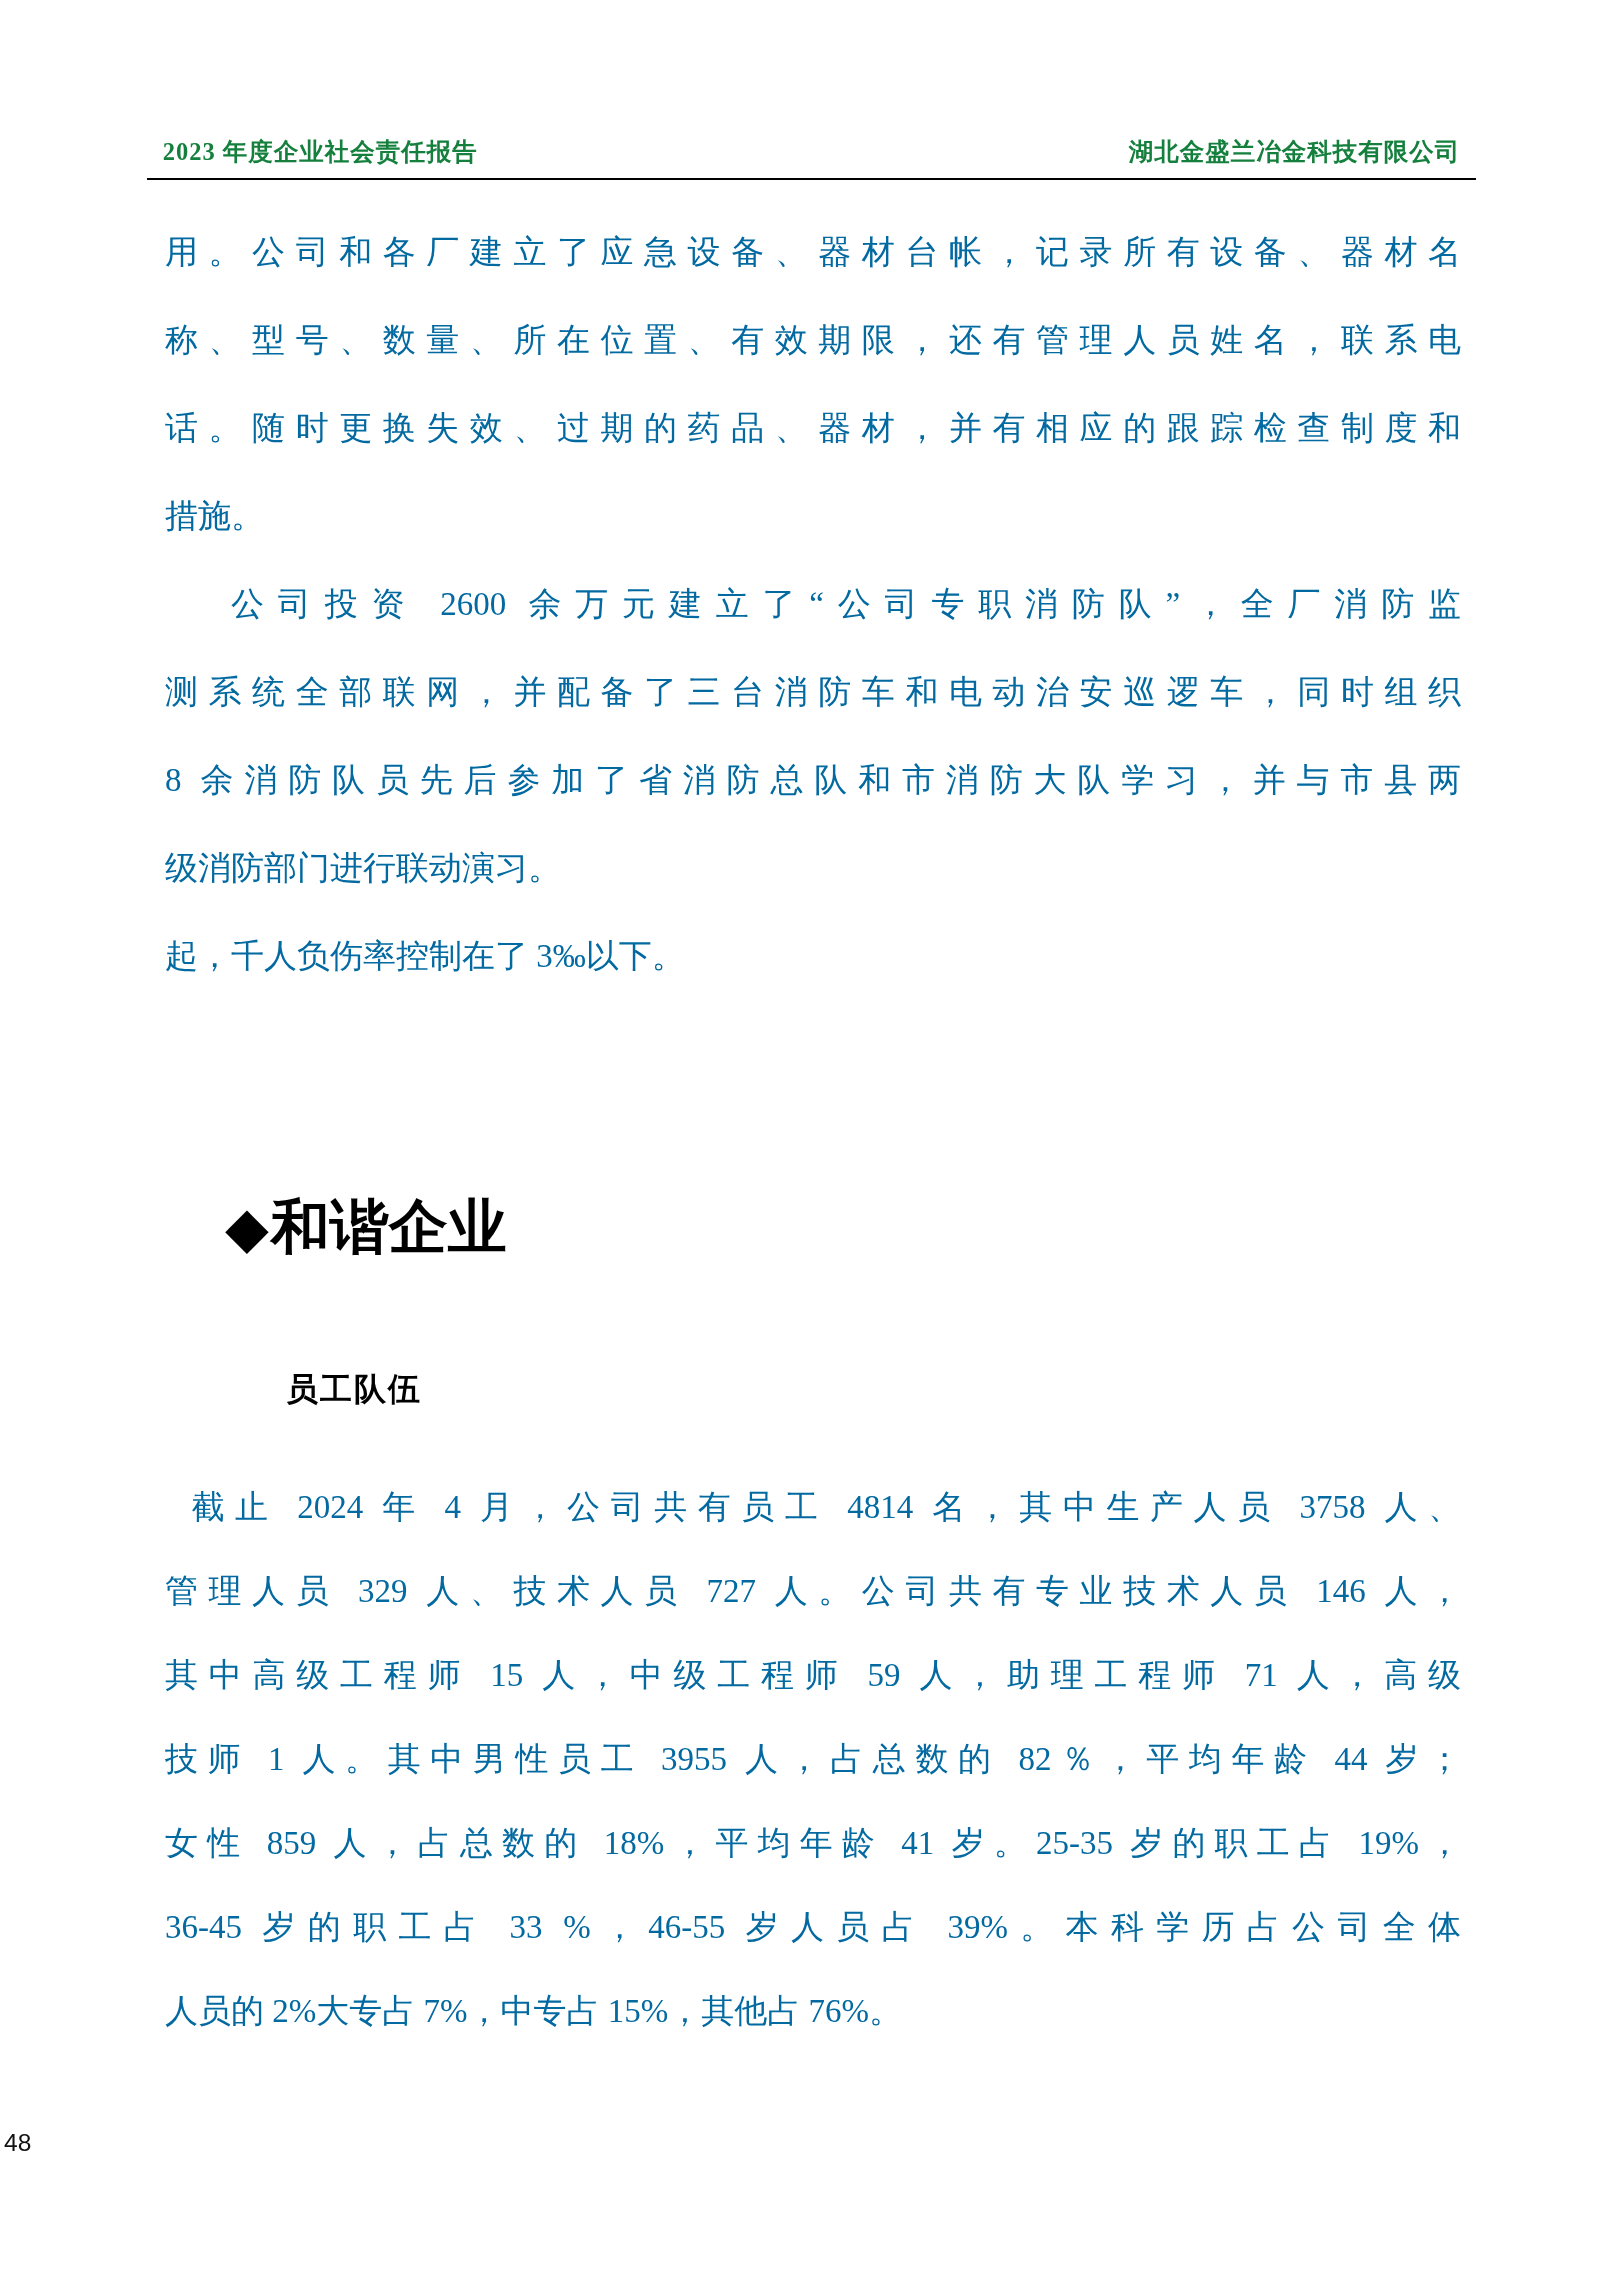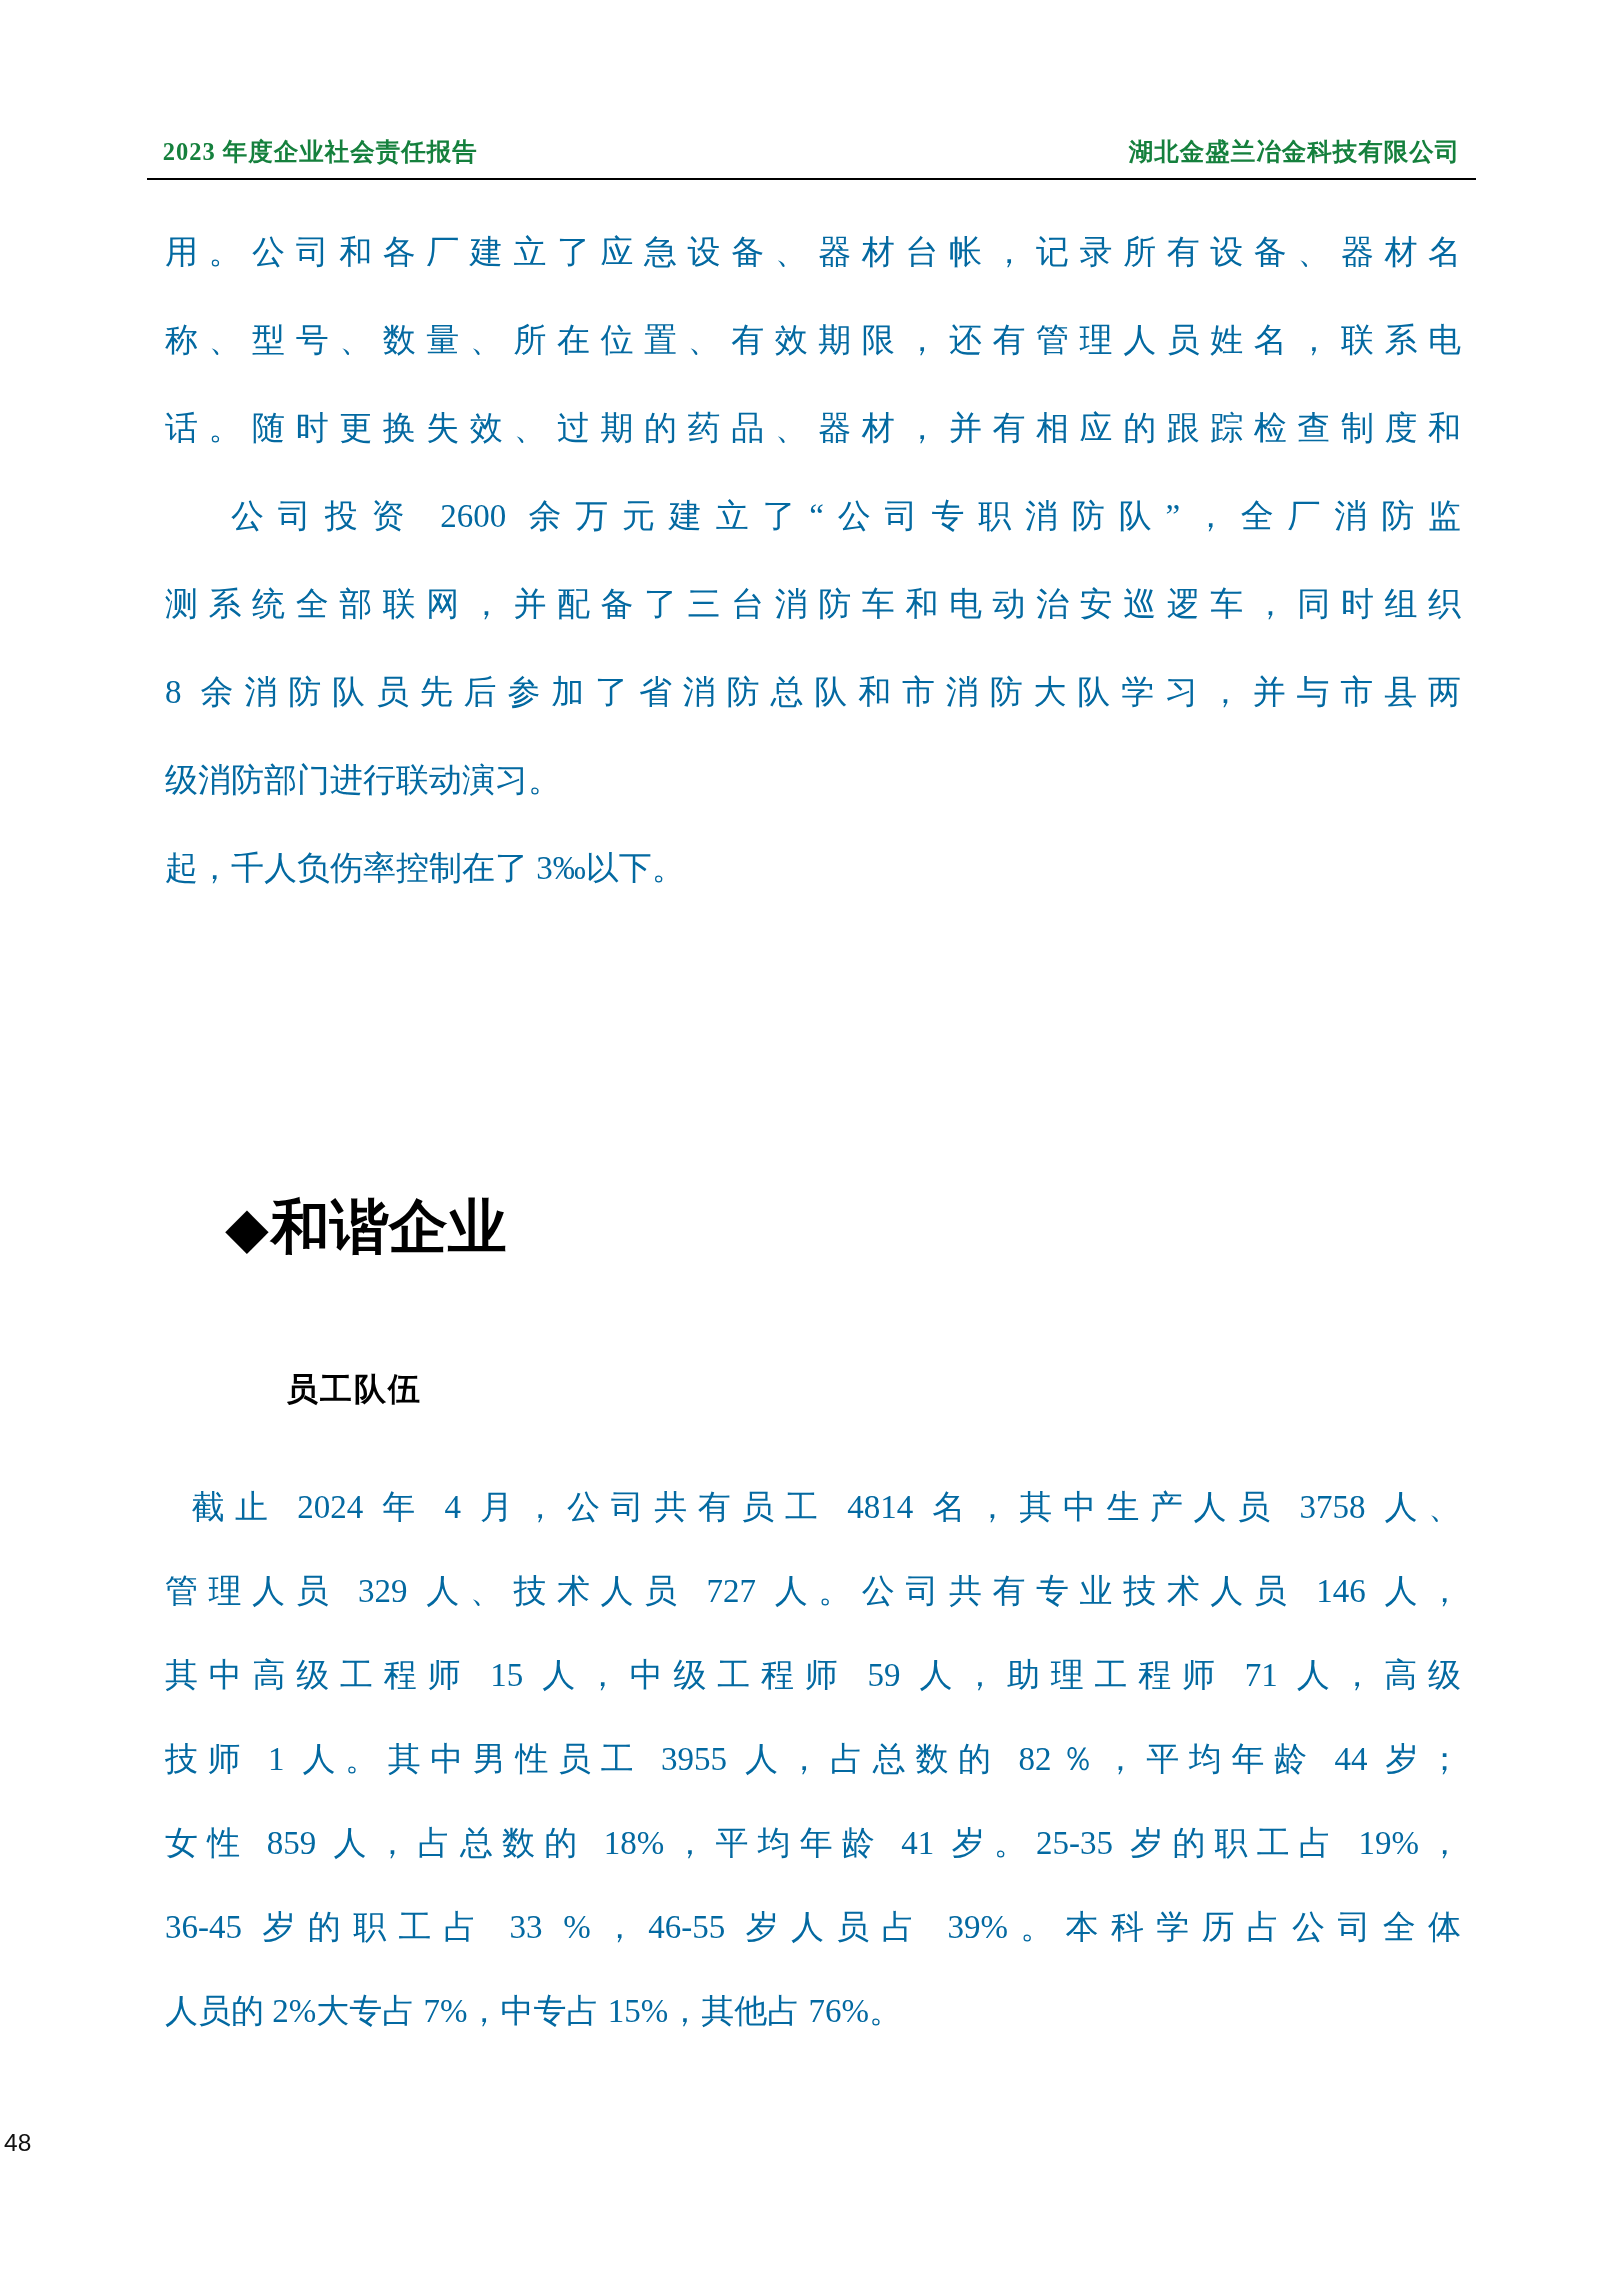--- a/index.html
+++ b/index.html
@@ -92,20 +92,21 @@
 
   <div class="header">
     <span>2023 年度企业社会责任报告</span>
     <span>湖北金盛兰冶金科技有限公司</span>
   </div>
 
   <div class="body-block block-1">
     <div class="line">用。公司和各厂建立了应急设备、器材台帐，记录所有设备、器材名</div>
     <div class="line">称、型号、数量、所在位置、有效期限，还有管理人员姓名，联系电</div>
     <div class="line">话。随时更换失效、过期的药品、器材，并有相应的跟踪检查制度和</div>
+    <div class="line end">措施。</div>
     <div class="line ind2">公司投资 2600 余万元建立了“公司专职消防队”，全厂消防监</div>
     <div class="line">测系统全部联网，并配备了三台消防车和电动治安巡逻车，同时组织</div>
     <div class="line">8 余消防队员先后参加了省消防总队和市消防大队学习，并与市县两</div>
     <div class="line end">级消防部门进行联动演习。</div>
     <div class="line end">起，千人负伤率控制在了 3‰以下。</div>
   </div>
 
   <div class="section-heading">
     <span class="diamond">◆</span>
     <span>和谐企业</span>

